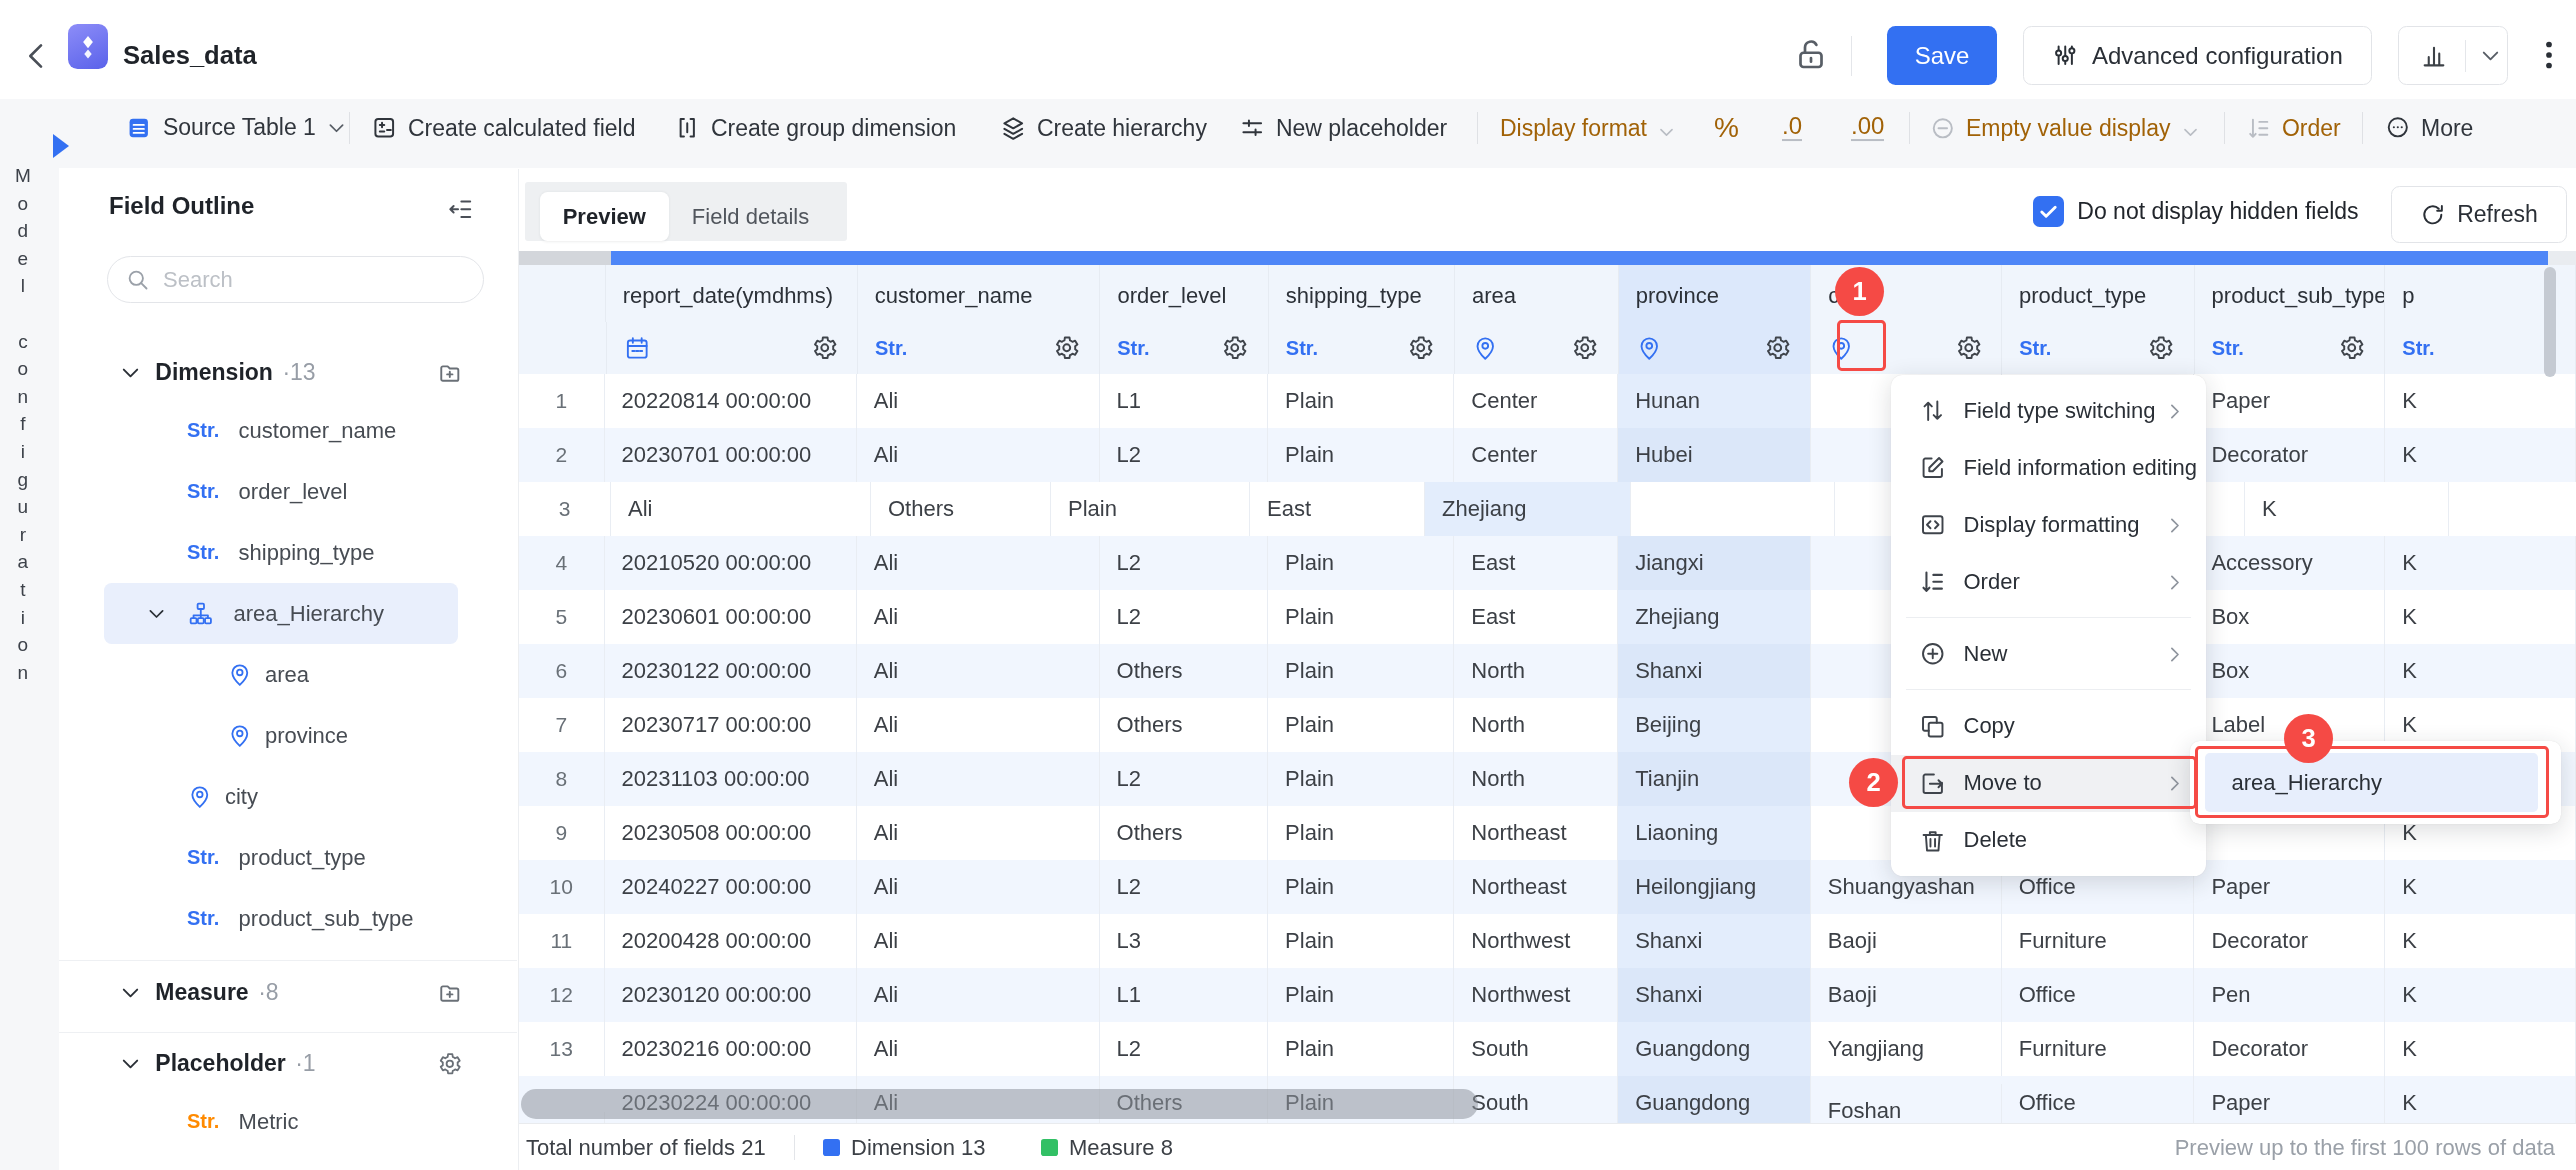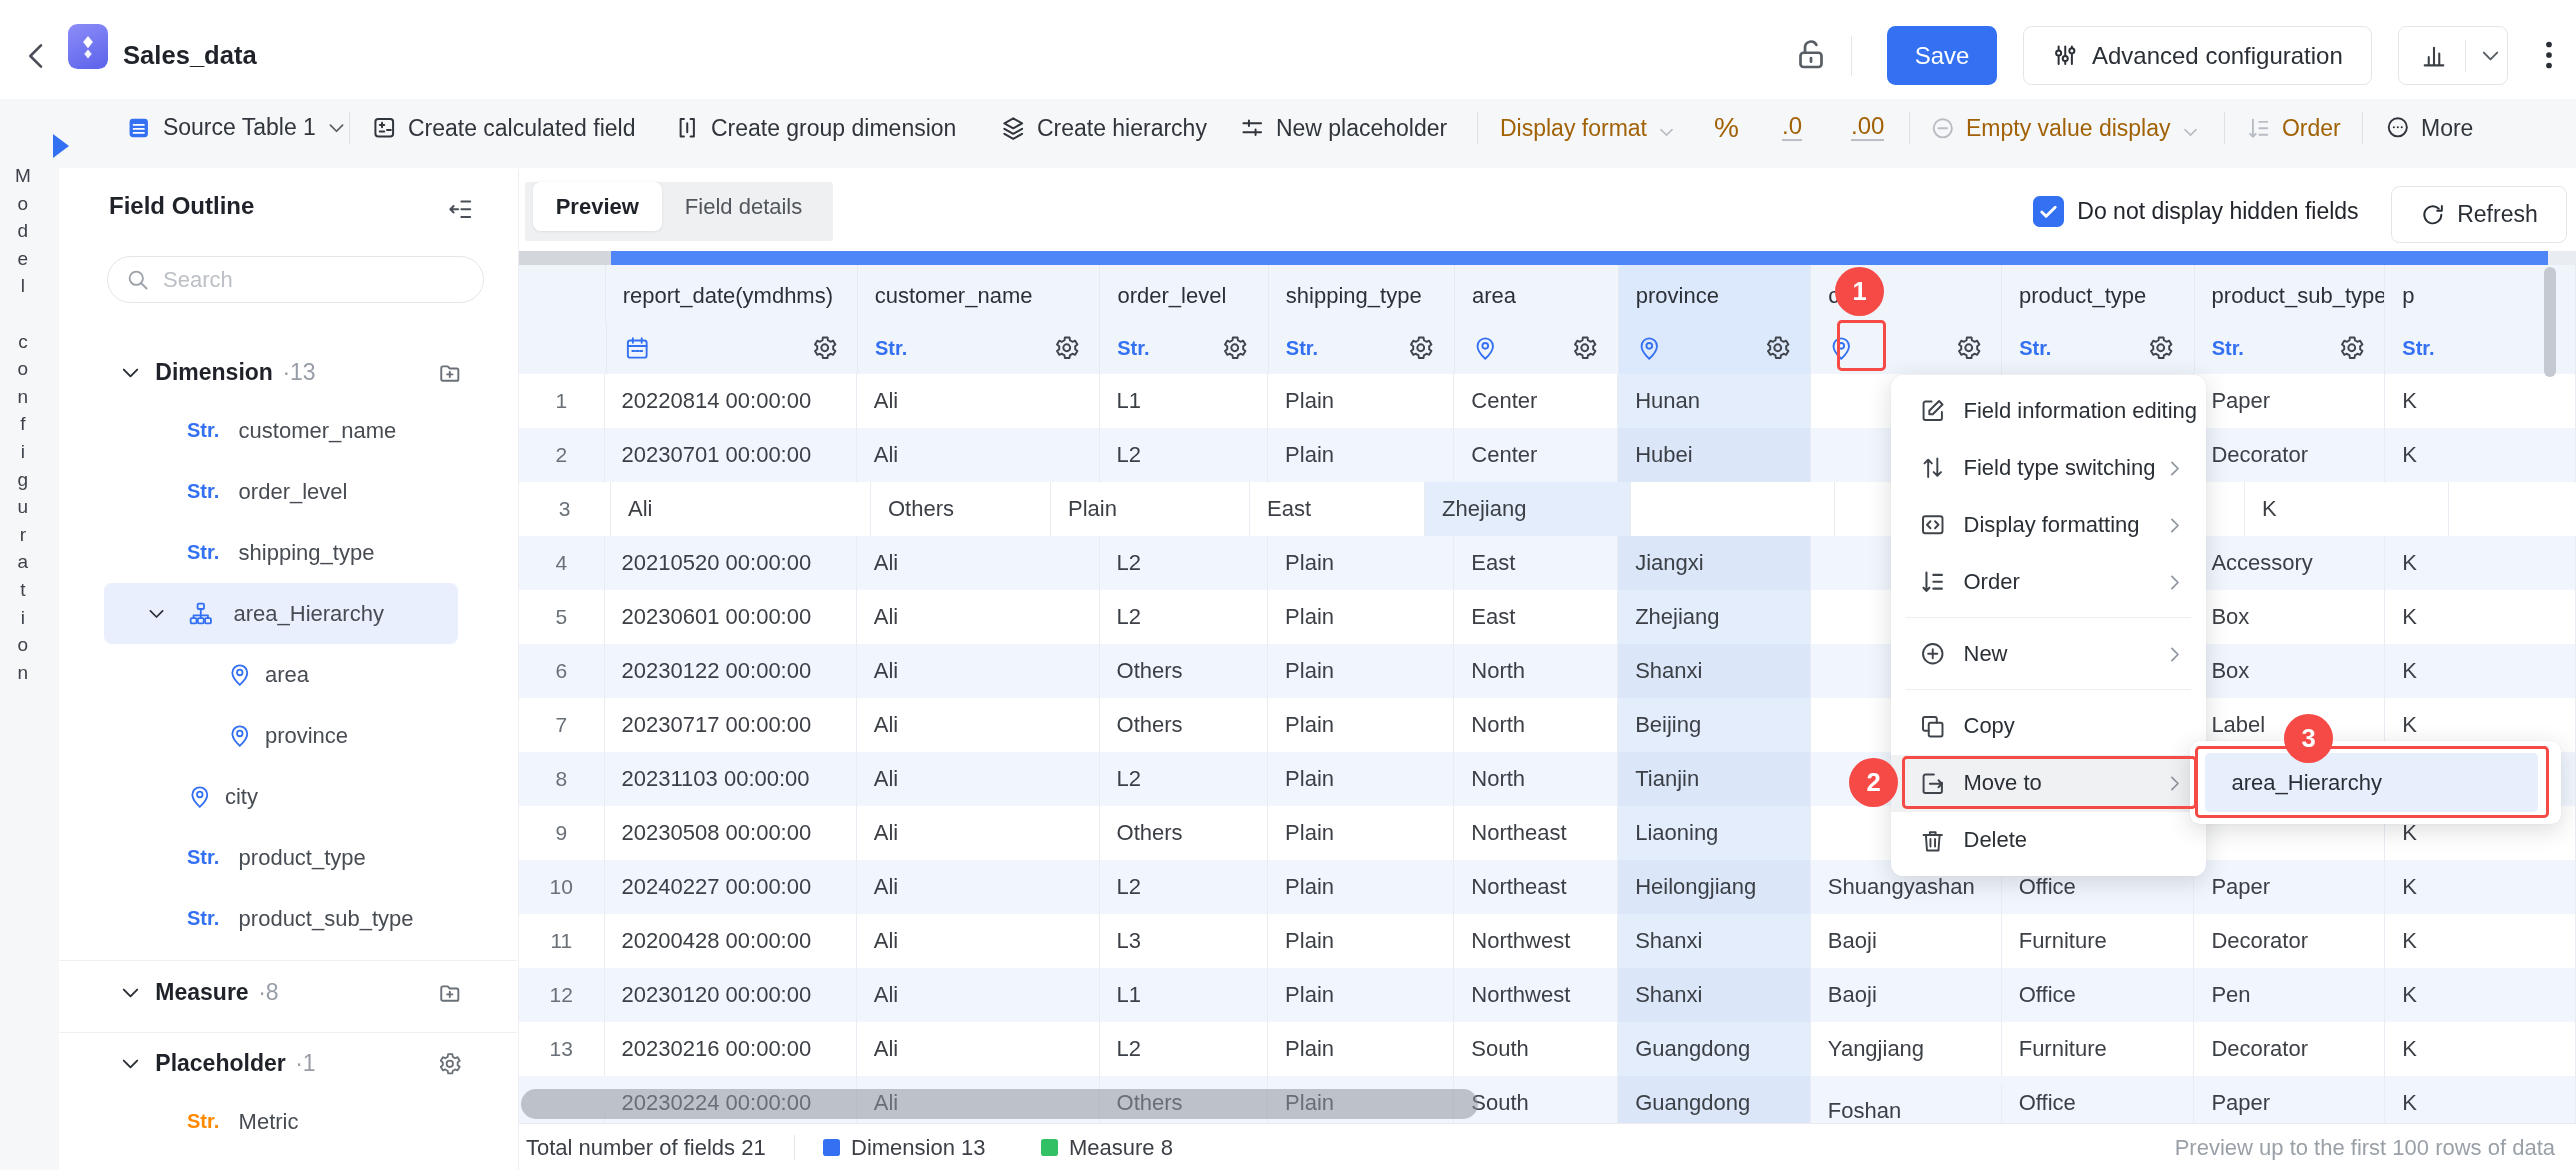--- a/index.html
+++ b/index.html
@@ -56,21 +56,21 @@
   .sec.bordered{border-top:0.9px solid #eef0f3;margin-top:11.4px;padding-top:3.8px;}
   .ti{display:flex;align-items:center;height:61px;margin:0 59px 0 45px;border-radius:7.6px;font-size:22px;color:#474c53;white-space:nowrap;}
   .ti .str{color:#3370f2;font-size:20px;font-weight:700;width:44px;flex:none;}
   .ti .str.orange{color:#ff8a00;}
   .ti .tlabel{margin-left:7.6px;}
   .ti .pin,.ti .hier{width:25.6px;height:25.6px;color:#3370f2;margin-right:12.3px;}
   .ti.selected{background:#e9effc;}
   .ti .tchev{width:21px;height:21px;color:#2a2f36;margin-right:21px;}
   
   .main{position:absolute;left:460px;top:0;right:0;bottom:0;overflow:hidden;}
-  .tabsbar{position:absolute;left:5.7px;top:13.3px;height:59px;background:#eef0f2;border-radius:3px;display:flex;align-items:flex-start;padding:0 8px;}
+  .tabsbar{position:absolute;left:5.7px;top:13.3px;height:59px;background:#eef0f2;border-radius:3px;display:flex;align-items:flex-end;padding:0 15px;}
   .tab{height:49px;line-height:49px;padding:0 23px;font-size:22px;color:#51565d;border-radius:7.6px;}
   .tab.active{background:#fff;color:#1f2329;font-weight:700;box-shadow:0 0.9px 2.8px rgba(31,35,41,.08);}
   .chkrow{position:absolute;left:1514px;top:26.5px;display:flex;align-items:center;gap:13.3px;}
   .checkbox{width:31px;height:31px;border-radius:6.6px;background:#3370f2;color:#fff;display:flex;align-items:center;justify-content:center;}
   .chklabel{font-size:23px;color:#21252b;}
   .btn-refresh{position:absolute;left:1872px;top:17px;width:176px;height:57px;border:1.9px solid #e2e4e8;border-radius:8.5px;
     box-sizing:border-box;display:flex;align-items:center;justify-content:center;gap:11.4px;font-size:23px;color:#2a2f36;background:#fff;}
   
   .tablewrap{position:absolute;left:0;top:82px;width:2057px;height:872px;overflow:hidden;}
   .topscroll{position:relative;height:14px;background:#e9ecf0;}
@@ -777,32 +777,32 @@
       </div>
     </div>
   </div>
 
   <div class="vscroll"></div>
   <div class="hscroll"></div>
 
   <div class="ctxmenu" id="ctxmenu">
       <div class="mi">
         <svg class="ic mic" viewBox="0 0 29 29" width="27.5" height="27.5">
-          <use href="#i-edit"></use>
-        </svg>
-        <span>Field information editing</span>
-      </div>
-      <div class="mi">
-        <svg class="ic mic" viewBox="0 0 29 29" width="27.5" height="27.5">
           <use href="#i-sw"></use>
         </svg>
         <span>Field type switching</span>
         <svg class="ic msub" viewBox="0 0 22 22" width="21" height="21">
           <use href="#i-chr"></use>
         </svg>
+      </div>
+      <div class="mi">
+        <svg class="ic mic" viewBox="0 0 29 29" width="27.5" height="27.5">
+          <use href="#i-edit"></use>
+        </svg>
+        <span>Field information editing</span>
       </div>
       <div class="mi">
         <svg class="ic mic" viewBox="0 0 29 29" width="27.5" height="27.5">
           <use href="#i-code"></use>
         </svg>
         <span>Display formatting</span>
         <svg class="ic msub" viewBox="0 0 22 22" width="21" height="21">
           <use href="#i-chr"></use>
         </svg>
       </div>

